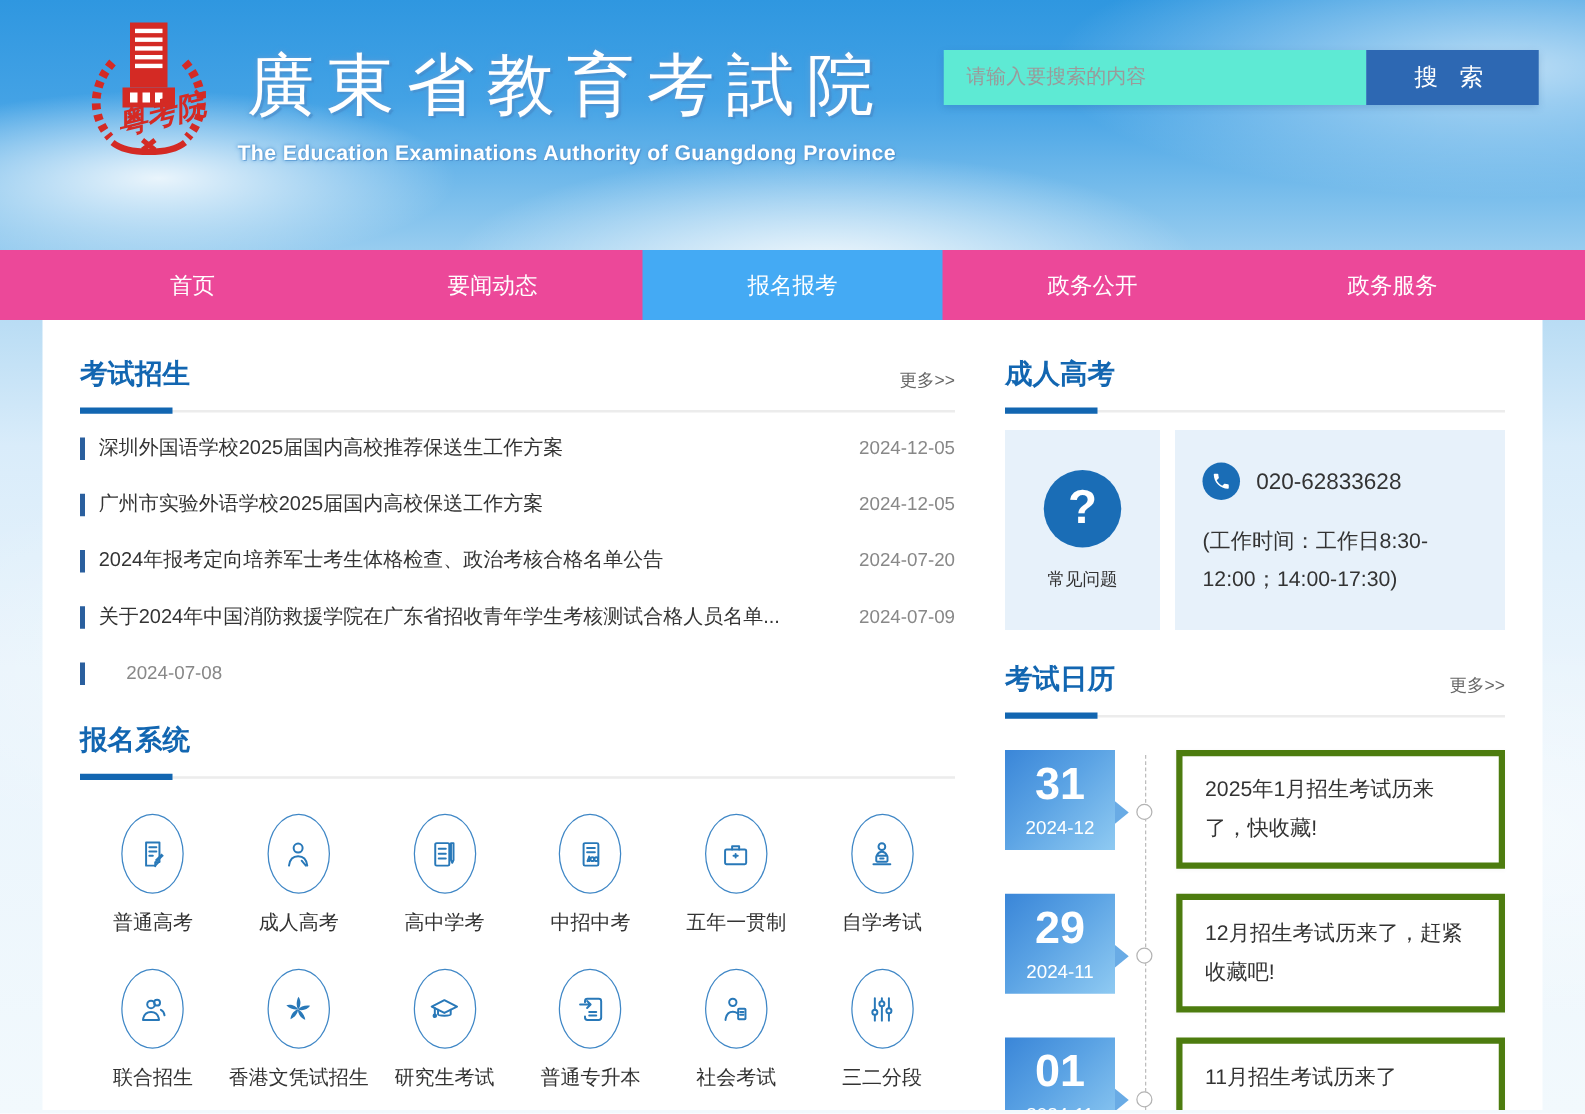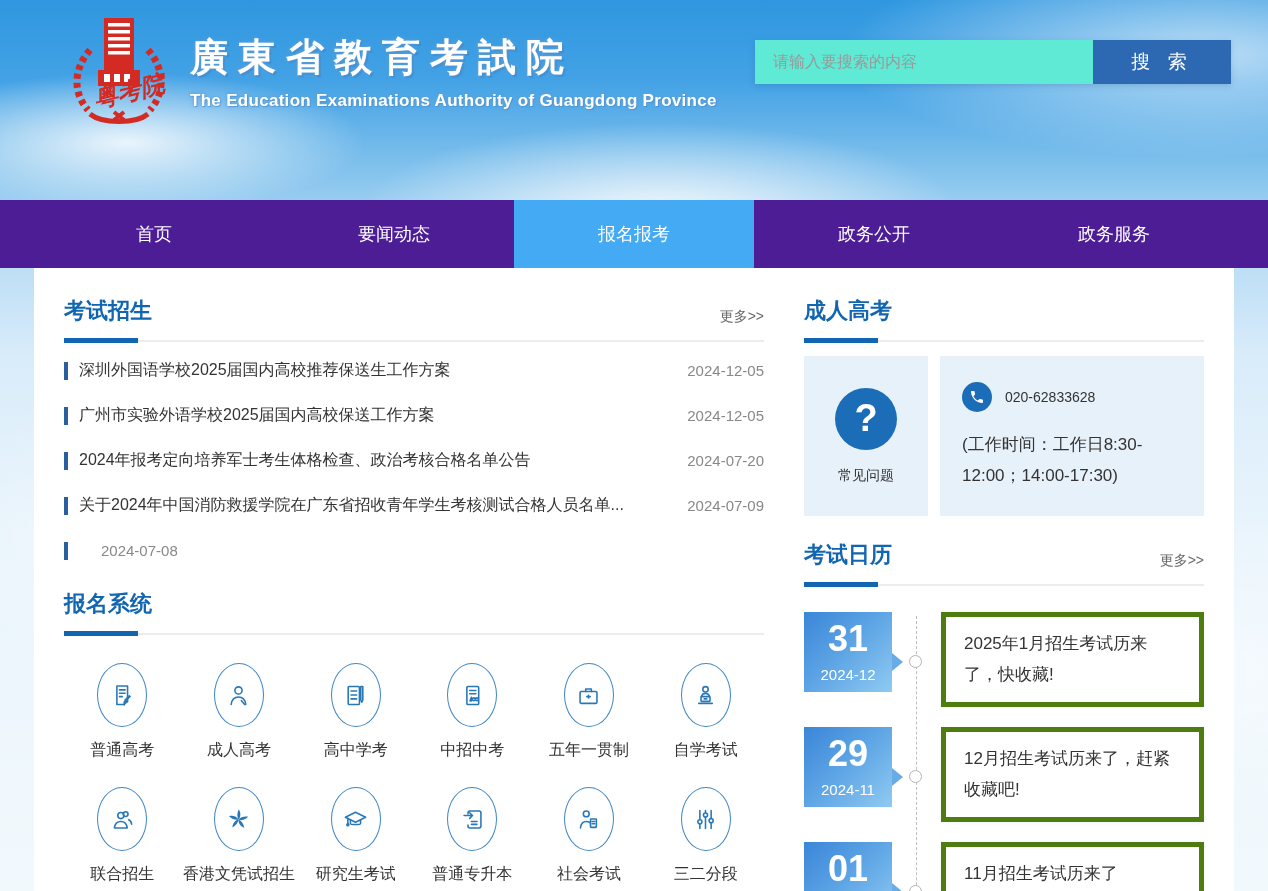--- a/index.html
+++ b/index.html
@@ -19,40 +19,41 @@
   }
   .page { position:relative; z-index:1; }
 
   
   header { height:200px; position:relative; }
   .brand { position:absolute; left:56px; top:10px; display:flex; align-items:flex-start; cursor:pointer; }
   .brand svg.logo { width:126px; height:126px; }
   .titles { margin-left:8px; padding-top:22px; }
   .site-title {
     font-family:"DejaVu Serif","Liberation Serif",serif;
-    font-size:38px; font-weight:bold; color:#fff; letter-spacing:10px; white-space:nowrap;
+    font-size:54px; font-weight:normal; color:#fff; letter-spacing:10px; white-space:nowrap;
     text-shadow:0 0 2px #5b9fd9, 0 0 5px #5b9fd9, 2px 2px 1px rgba(58,122,187,.55);
+    text-align:center;
   }
   .site-subtitle {
     margin-top:8px; font-size:17px; font-weight:bold; color:#fff; letter-spacing:.3px; white-space:nowrap;
     text-shadow:0 0 2px #5b9fd9, 0 0 4px #5b9fd9, 1px 1px 0 rgba(58,122,187,.5);
   }
   .search { position:absolute; right:37px; top:40px; display:flex; height:44px; box-shadow:0 2px 6px rgba(40,90,150,.25); }
   .search input {
     width:338px; height:44px; border:none; outline:none; padding:0 18px;
     font-size:16px; color:#333; background:#5eead4;
   }
   .search input::placeholder { color:#9a9a9a; }
   .search button {
     width:138px; height:44px; border:none; background:#2d68b3; color:#fff;
     font-size:19px; letter-spacing:6px; cursor:pointer; font-family:inherit;
   }
 
   
-  nav { height:68px; background:#4c1d95; }
+  nav { height:56px; background:#ec4899; }
   nav ul { width:1200px; height:100%; margin:0 auto; display:flex; list-style:none; }
   nav li {
     flex:1; display:flex; align-items:center; justify-content:center;
     color:#fff; font-size:18px; cursor:pointer; white-space:nowrap;
   }
   nav li.active { background:#44aaf4; }
 
   
   main.panel {
     width:1200px; height:632px; margin:0 auto; background:#fff;
@@ -99,21 +100,21 @@
     font-size:38px; font-weight:bold; display:flex; align-items:center; justify-content:center;
   }
   .faq-label { margin-top:17px; font-size:14px; color:#333; }
   .phone-box { flex:1; height:160px; background:#e7f1fa; padding:26px 16px 0 22px; }
   .phone-line { display:flex; align-items:center; gap:13px; }
   .picircle {
     width:30px; height:30px; border-radius:50%; background:#1a6db6; flex:none;
     display:flex; align-items:center; justify-content:center;
   }
   .picircle svg { width:16px; height:16px; }
-  .phone-num { font-size:14px; color:#333; }
+  .phone-num { font-size:18px; color:#333; }
   .hours { margin-top:17px; font-size:17px; color:#333; line-height:1.85; }
 
   .head-calendar { margin-top:24px; }
 
   
   .calendar { position:relative; margin-top:26px; }
   .cal-line { position:absolute; left:112px; top:4px; height:400px; border-left:1px dashed #bdbdbd; }
   .cal-entry { display:flex; align-items:flex-start; margin-bottom:20px; position:relative; }
   .datebox {
     width:88px; height:80px; flex:none; position:relative; color:#fff;

